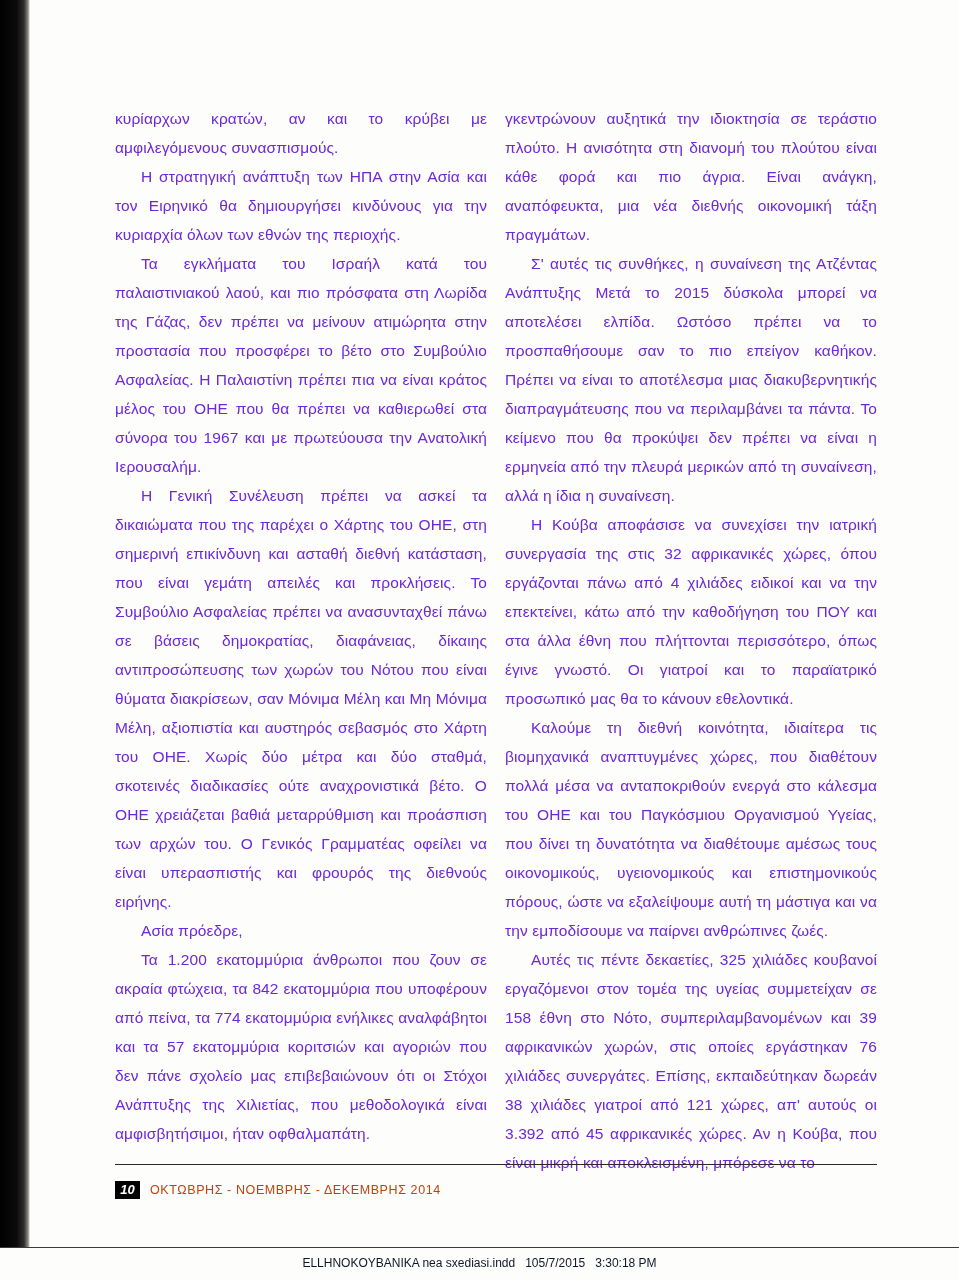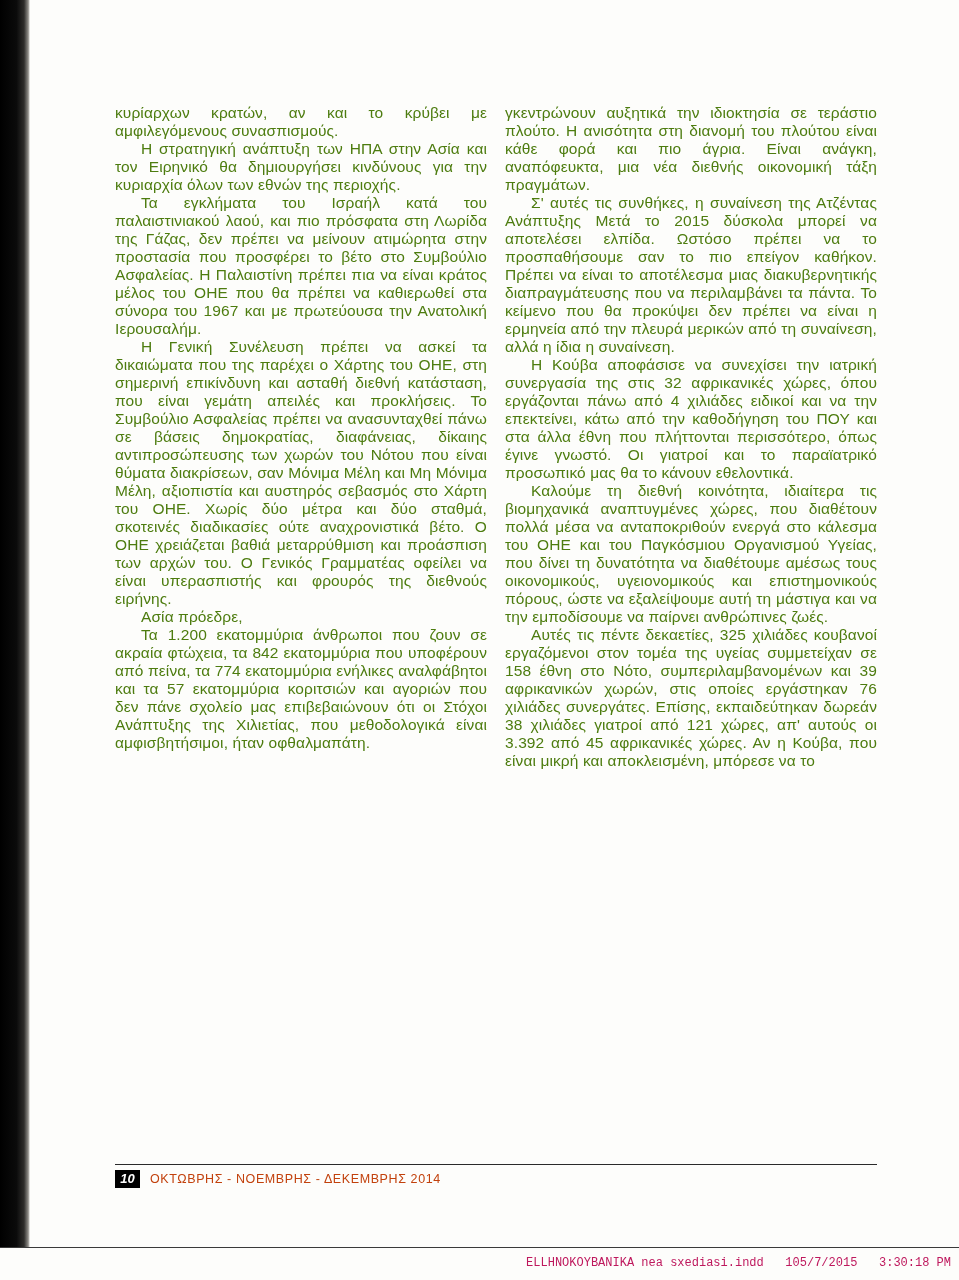--- a/index.html
+++ b/index.html
@@ -22,34 +22,34 @@
     background: linear-gradient(90deg, #000000 0%, #0b0b0b 55%, #2e2d2b 80%, #8f8d88 94%, #fdfdfb 100%);
   }
   .content {
     position: absolute; left: 115px; top: 104px;
     width: 762px;
     display: flex; gap: 18px;
   }
   .col {
     width: 372px;
     font-size: 15.5px;
-    line-height: 18px;
-    color: #4d7c0f;
+    line-height: 29px;
+    color: #6d28d9;
     text-align: justify;
     hyphens: auto; -webkit-hyphens: auto;
     letter-spacing: 0.1px;
   }
   .col p { margin: 0; text-indent: 26px; }
   .col p.no-indent { text-indent: 0; }
 
   .footer {
     position: absolute; left: 115px; top: 1164px;
     width: 762px;
     border-top: 1px solid #2a2a2a;
-    padding-top: 5px;
+    padding-top: 16px;
     display: flex; align-items: center; gap: 10px;
   }
   .folio {
     display: inline-block;
     min-width: 25px; height: 18px; line-height: 18px;
     background: #000; color: #fff;
     font-style: italic; font-weight: bold;
     font-size: 13px; text-align: center;
   }
   .issue {
@@ -57,23 +57,23 @@
   }
 
   .print-rule {
     position: absolute; left: 0; top: 1247px;
     width: 959px; height: 1px;
     background: #3a3a3a;
   }
   .print-info {
     position: absolute; left: 8px; top: 1256px;
     width: 943px;
-    display: flex; justify-content: flex-end;
-    font-family: Liberation Mono, monospace;
-    font-size: 12px; color: #be185d;
+    display: flex; justify-content: center;
+    font-family: Liberation Sans, sans-serif;
+    font-size: 12px; color: #0f172a;
   }
   .print-info span { white-space: pre; }
 </style>
 </head>
 <body>
 
 <div class="page">
 
   <div class="binding"></div>
 

